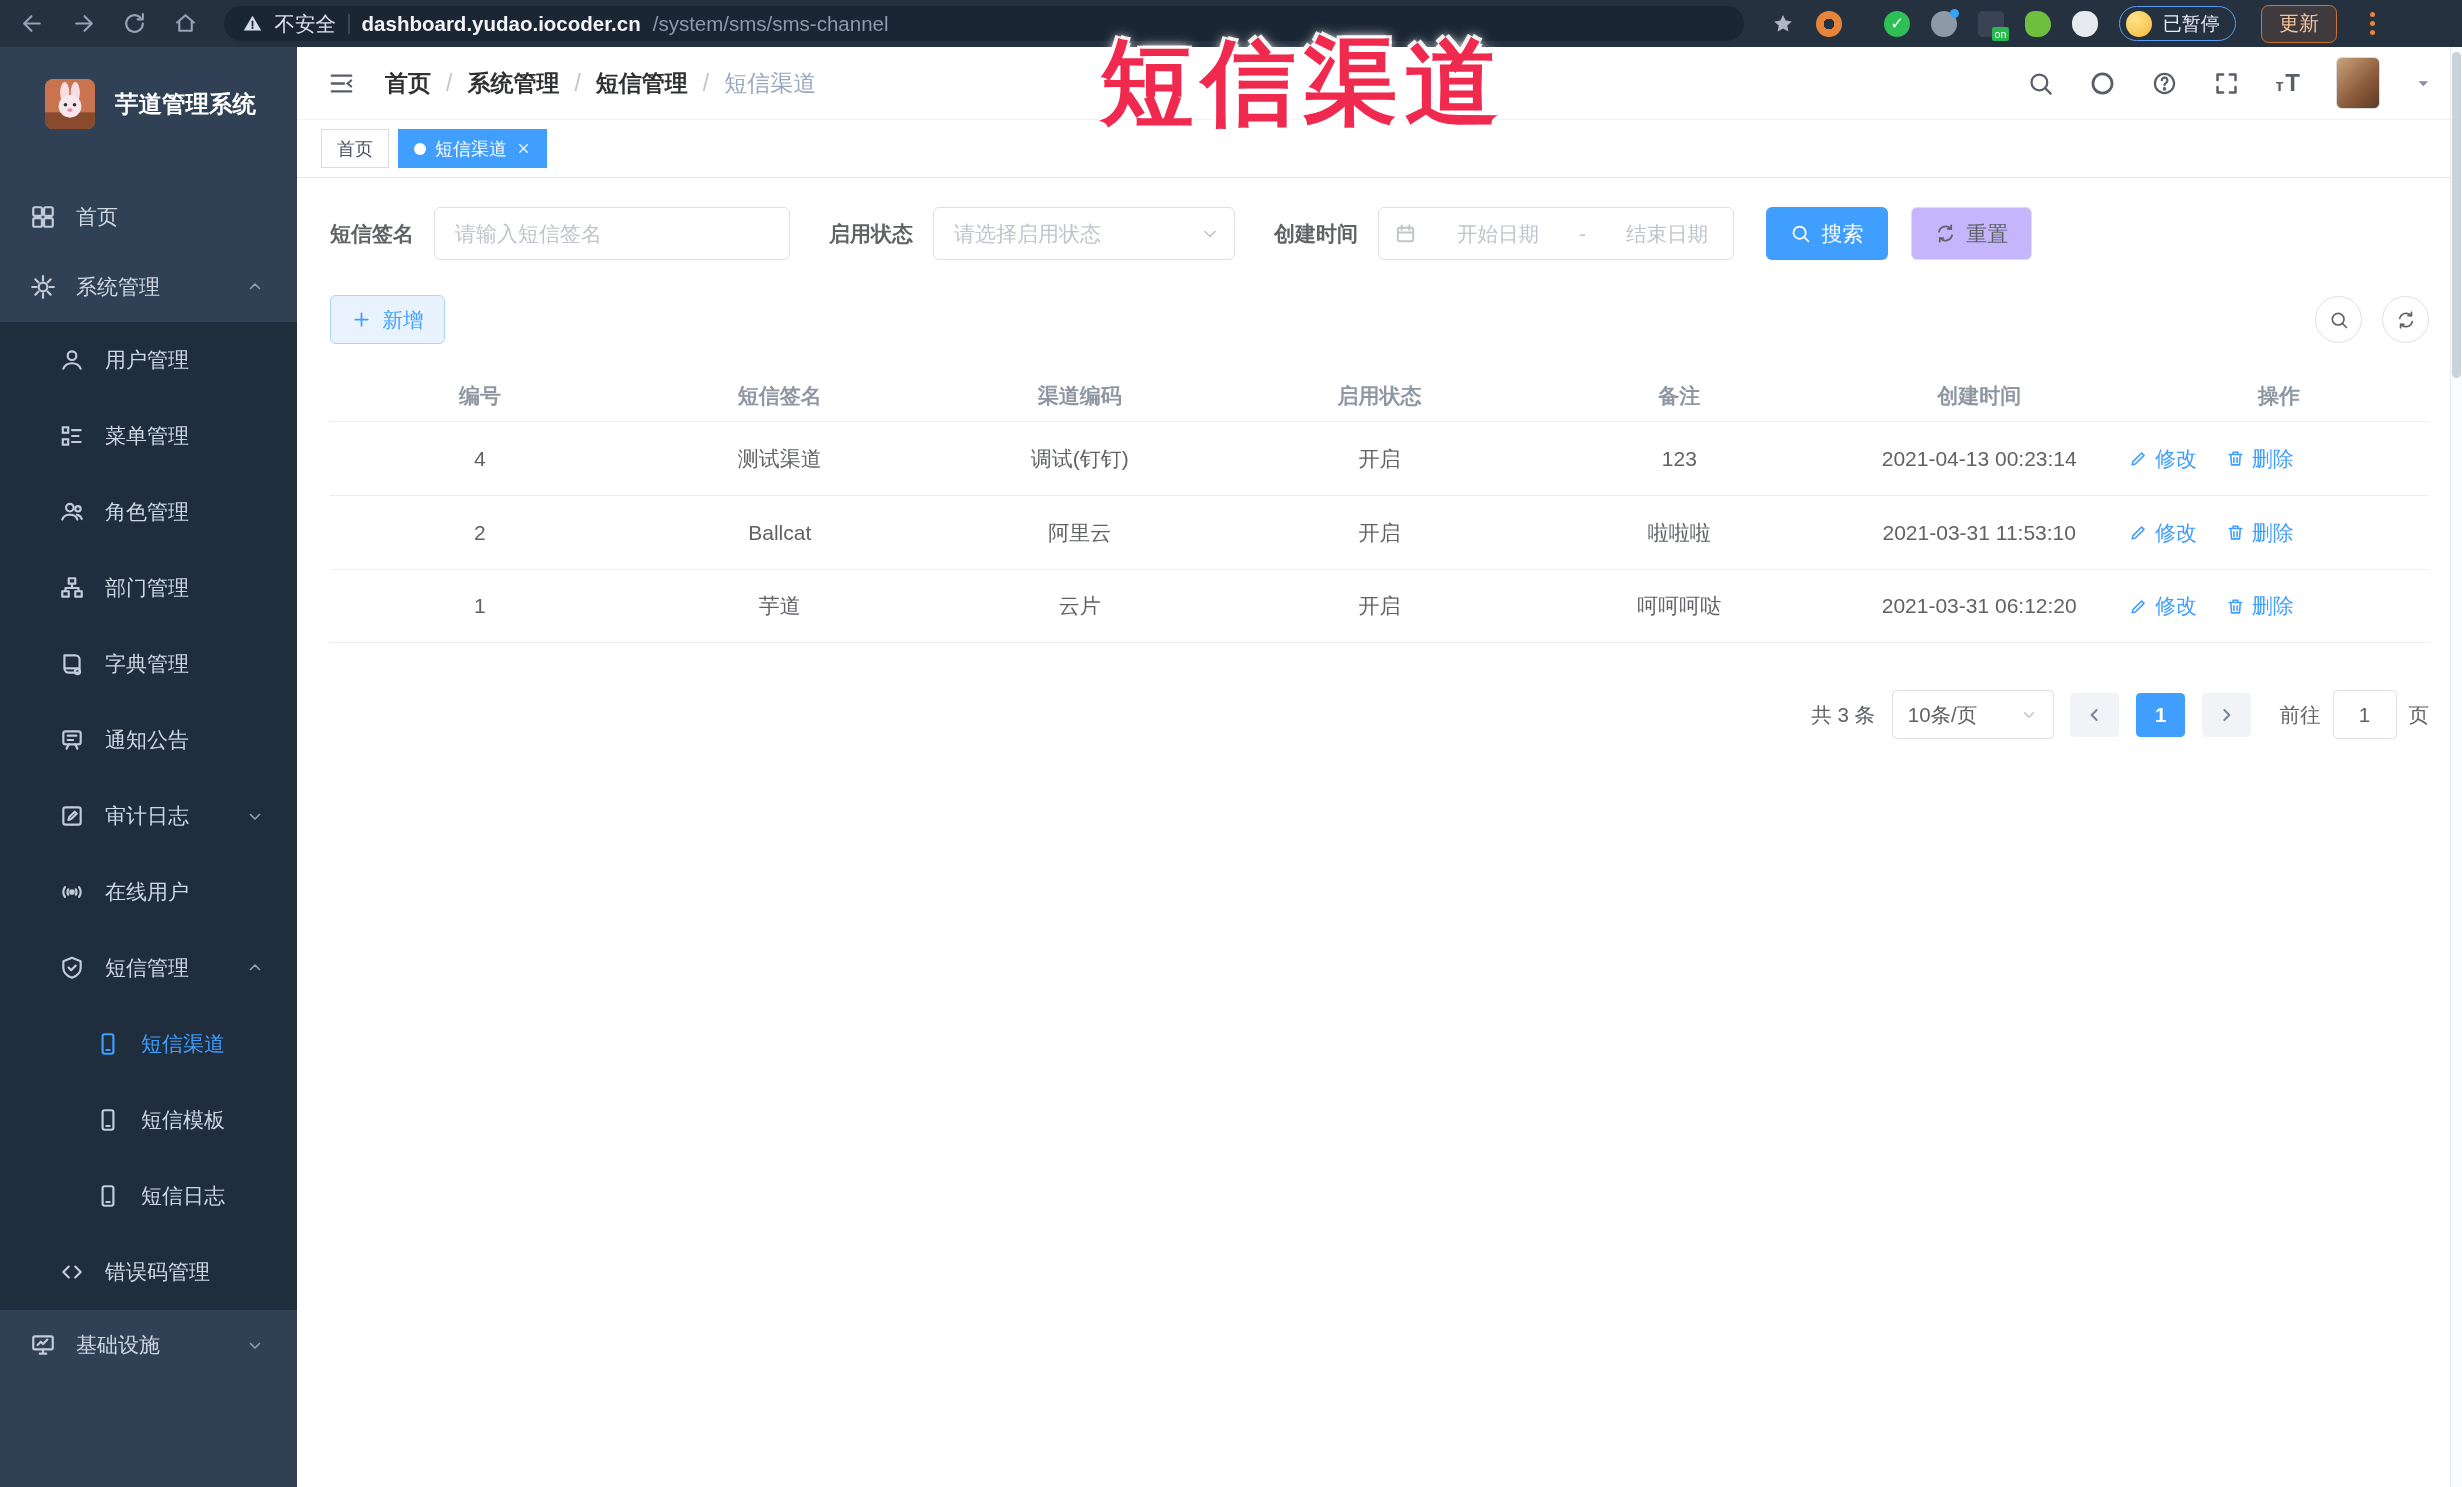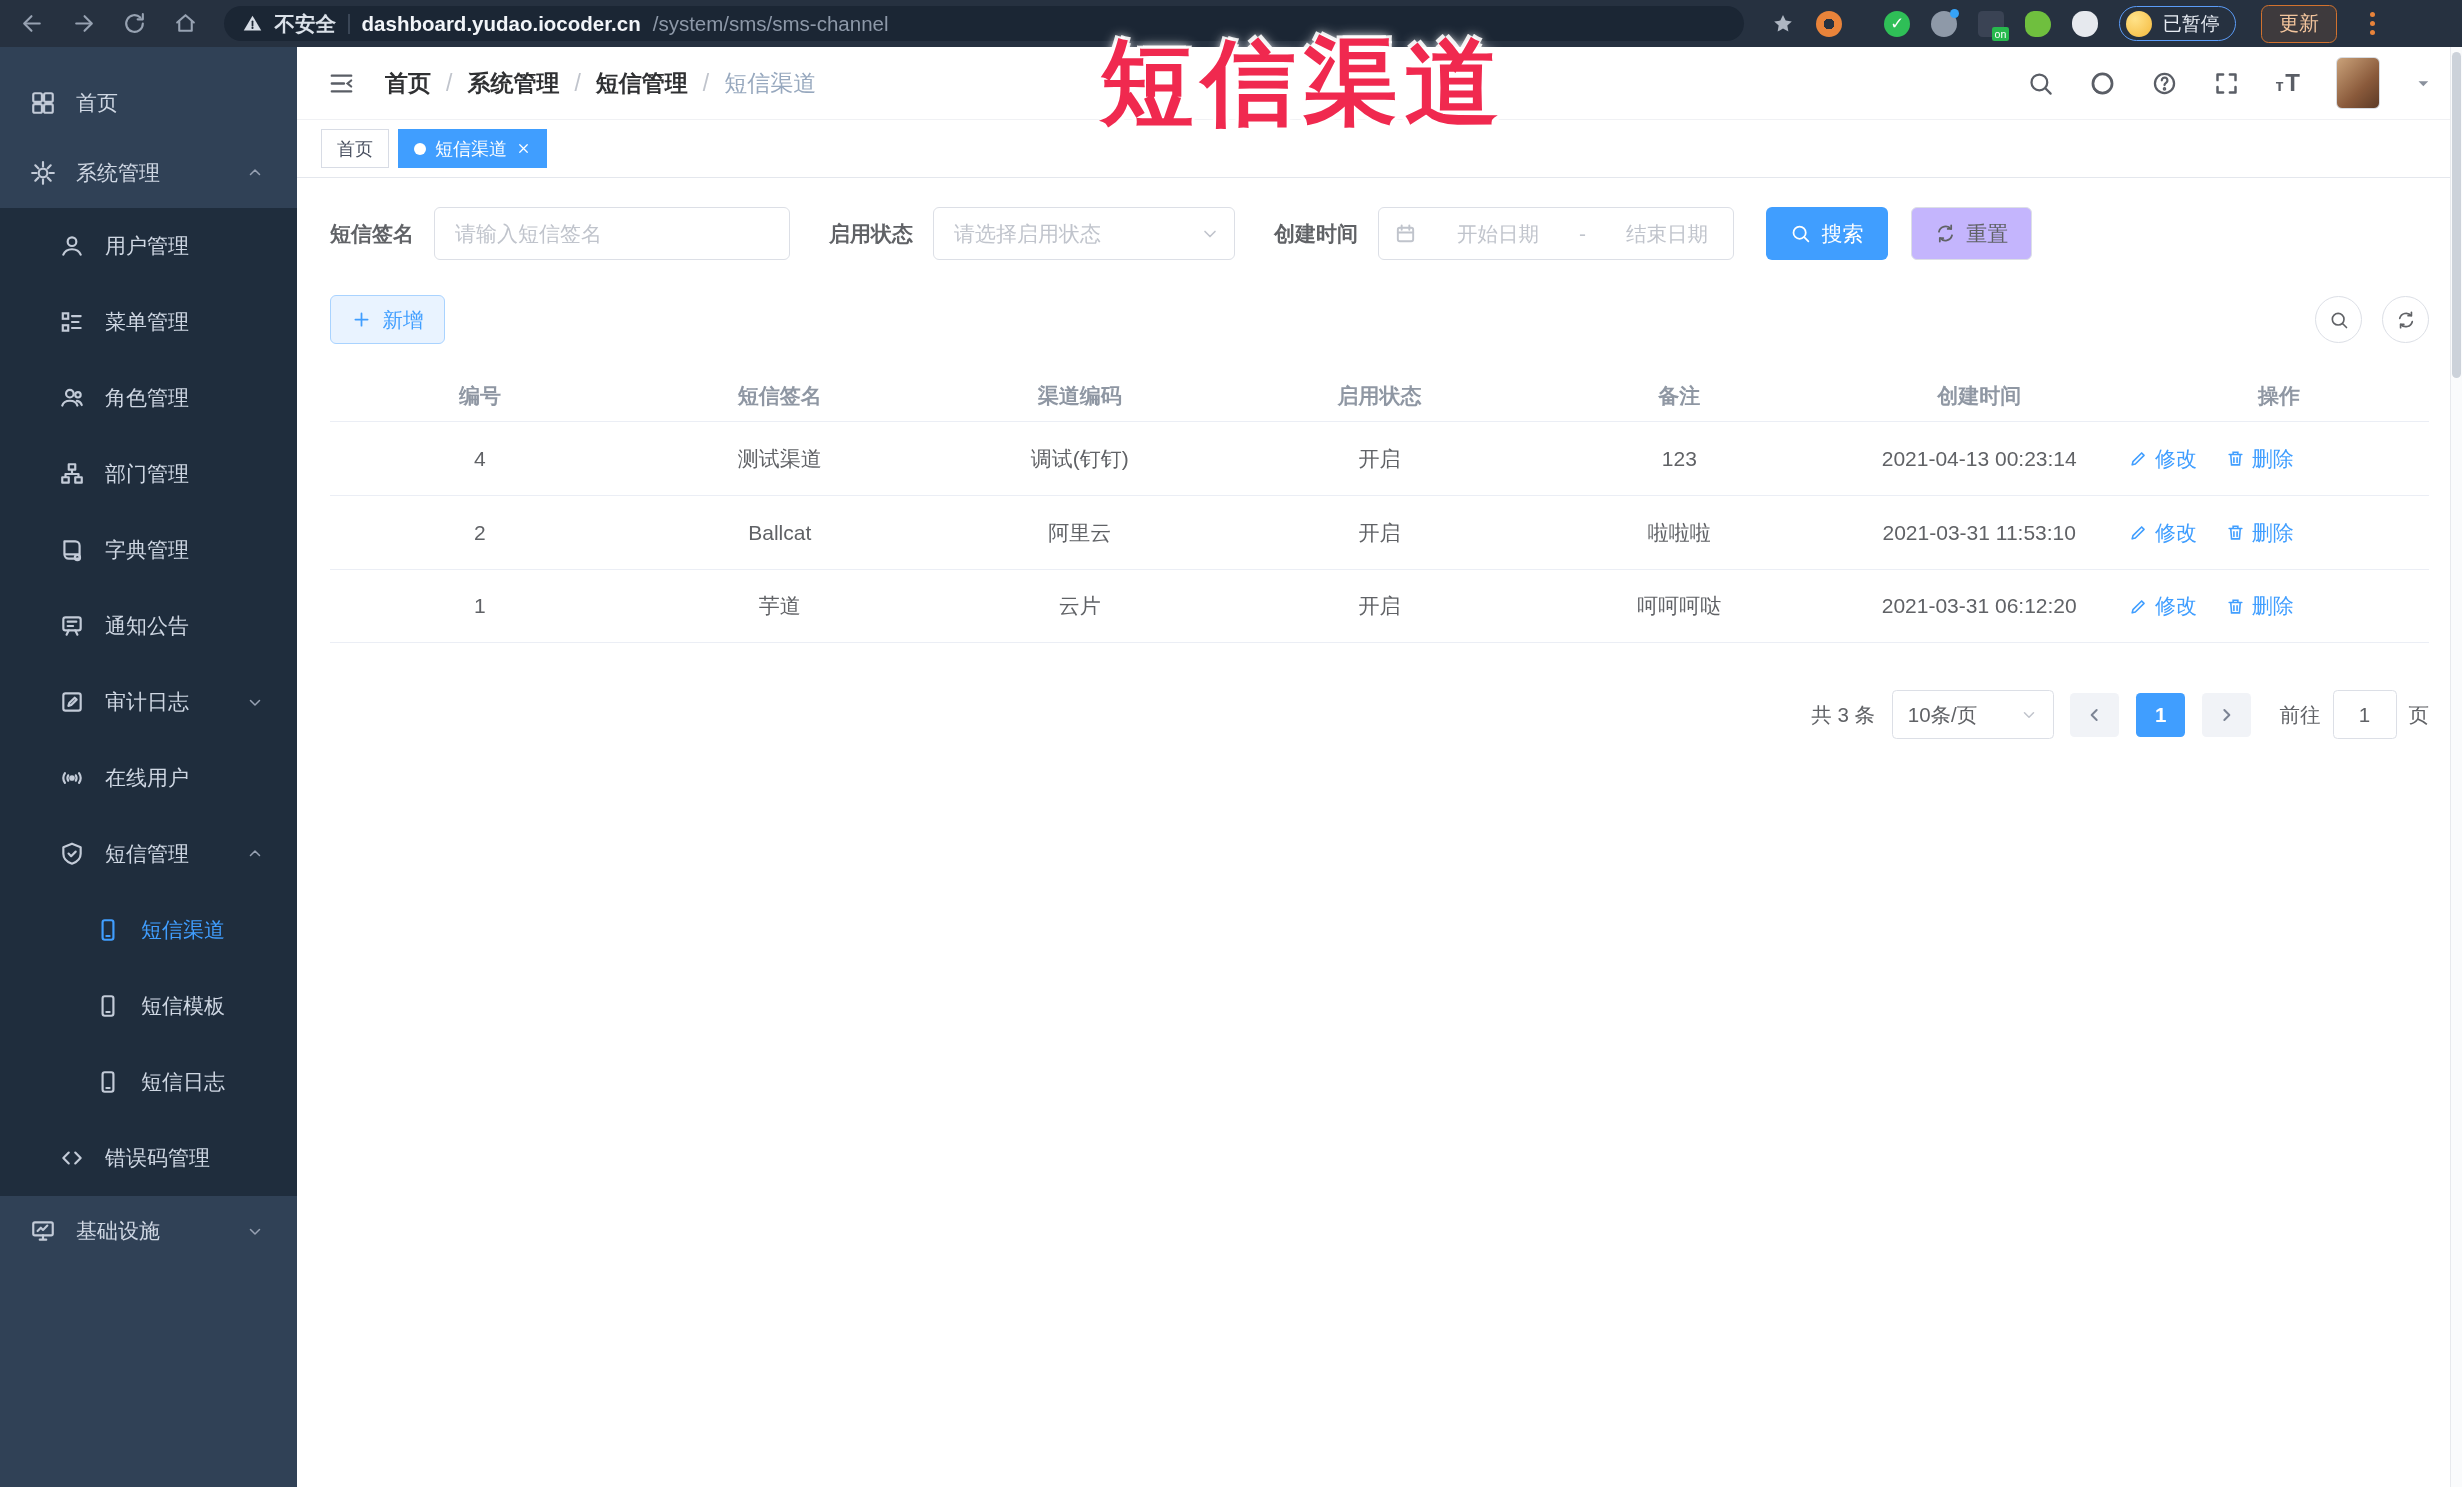--- a/index.html
+++ b/index.html
@@ -6,21 +6,21 @@
   html,body{width:2462px;height:1488px;overflow:hidden}
   body{font-family:"Liberation Sans","DejaVu Sans",sans-serif;background:#fff;position:relative}
   svg.i{display:block}
 
   
   .browser{height:47px;background:#263140;display:flex;align-items:center;padding:0 20px;gap:7.6px;color:#97a2b2}
   .bnav{display:flex;align-items:center;gap:26px;margin-right:18px}
   .bnav svg{width:25px;height:25px}
   .urlbar{flex:1;max-width:1520px;height:35px;background:#1b2634;border-radius:17.4px;display:flex;align-items:center;padding:0 18px;gap:12px;font-size:20.5px;color:#cdd4de}
   .urlbar .warn{width:21px;height:21px;color:#d7dde6}
-  .sec{color:#dbe1e9;font-weight:bold}
+  .sec{color:#dbe1e9;font-weight:normal}
   .usep{width:1.5px;height:20px;background:#3a4656}
   .udom{color:#f2f5f9;font-weight:bold;white-space:nowrap}
   .upath{color:#8d98a8;white-space:nowrap}
   .ext{display:flex;align-items:center;gap:21px;margin-left:20px}
   .xic{width:26px;height:26px;border-radius:50%;display:flex;align-items:center;justify-content:center}
   .star{color:#aeb6c2}.star svg{width:24px;height:24px}
   .x-or{background:radial-gradient(circle at 50% 50%,#263140 28%,#e8833a 30%)}
   .x-pin{width:16.7px;height:23px;background:#3fa7f5;border-radius:50% 50% 50% 0;transform:rotate(-45deg)}
   .x-gr{background:#2fbf57;color:#fff;font-size:16.7px;font-weight:bold}
   .x-pp{background:#8e99a8;position:relative}
@@ -187,20 +187,35 @@
         <b></b>
         <b></b>
         <b></b>
       </span>
   </div>
 </div>
 
 <div class="app">
 
   <div class="sidebar">
+    <div class="logo-row">
+      <span class="logo">
+          <svg class="i" viewBox="0 0 66 66" width="50" height="50">
+            <rect width="66" height="66" fill="#c9744f"></rect>
+            <rect y="44" width="66" height="22" fill="#8a4a2e"></rect>
+            <ellipse cx="26" cy="18" rx="6" ry="14" fill="#f6dde4"></ellipse>
+            <ellipse cx="40" cy="18" rx="6" ry="14" fill="#f6dde4"></ellipse>
+            <circle cx="33" cy="36" r="15" fill="#f8e7ec"></circle>
+            <circle cx="27" cy="34" r="2.4" fill="#333"></circle>
+            <circle cx="39" cy="34" r="2.4" fill="#333"></circle>
+            <ellipse cx="33" cy="41" rx="3.6" ry="2.4" fill="#e98fa5"></ellipse>
+          </svg>
+        </span>
+      <span class="side-title">芋道管理系统</span>
+    </div>
     <div class="menu">
       <div class="item l1">
         <span class="mi">
             <svg class="i" viewBox="0 0 24 24" fill="none" stroke="currentColor" stroke-width="2">
               <rect x="3" y="3" width="8" height="8" rx="1.5"></rect>
               <rect x="13" y="3" width="8" height="8" rx="1.5"></rect>
               <rect x="3" y="13" width="8" height="8" rx="1.5"></rect>
               <rect x="13" y="13" width="8" height="8" rx="1.5"></rect>
             </svg>
           </span>

